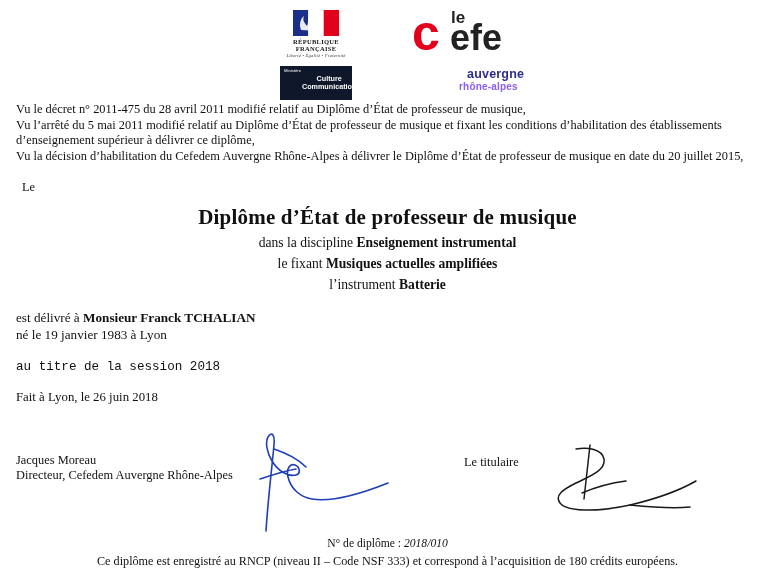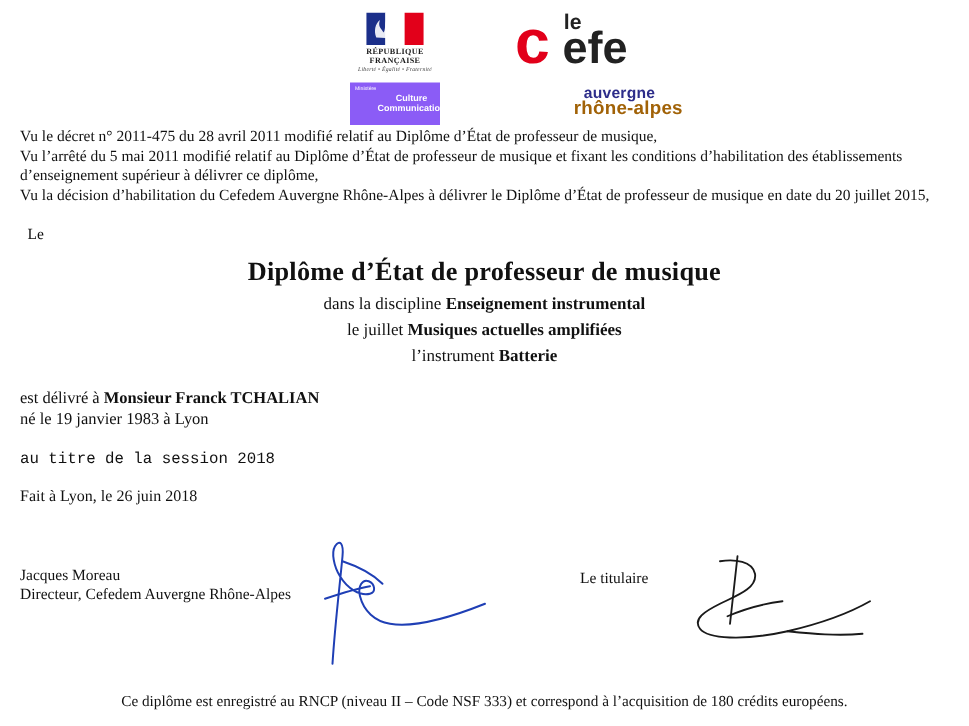--- a/index.html
+++ b/index.html
@@ -52,21 +52,21 @@
     font-size: 4.6px;
     color: #3a3a3a;
     font-style: italic;
     letter-spacing: 0.2px;
     margin-top: 1px;
   }
   .ministere-box {
     margin-top: 8px;
     width: 72px;
     height: 34px;
-    background: #8b5cf6;
+    background: #0f172a;
     margin-left: 7px;
     position: relative;
   }
   .ministere-small {
     position: absolute;
     left: 4px;
     top: 2px;
     color: #ffffff;
     font-size: 4.2px;
     font-family: "Liberation Sans", sans-serif;
@@ -138,23 +138,23 @@
     font-weight: bold;
     color: #2d2d8a;
     line-height: 13px;
     letter-spacing: 0.2px;
   }
   .cef-region2 {
     position: absolute;
     left: 47px;
     top: 74px;
     font-family: "Liberation Sans", sans-serif;
-    font-size: 15px;
-    font-weight: bold;
-    color: #a16207;
+    font-size: 10px;
+    font-weight: bold;
+    color: #8b5cf6;
     line-height: 13px;
     letter-spacing: 0.2px;
   }
 
   
   .recitals {
     margin: 6px 16px 0 16px;
     font-size: 12.4px;
     line-height: 15.6px;
     color: #111;
@@ -292,21 +292,21 @@
   </div>
 
   <div class="le-line">Le</div>
 
   <div class="title-block">
     <div class="diploma-title">Diplôme d’État de professeur de musique</div>
     <div class="sub-line">
       <span>dans la discipline </span><b>Enseignement instrumental</b>
     </div>
     <div class="sub-line">
-      <span>le juillet </span><b>Musiques actuelles amplifiées</b>
+      <span>le fixant </span><b>Musiques actuelles amplifiées</b>
     </div>
     <div class="sub-line">
       <span>l’instrument </span><b>Batterie</b>
     </div>
   </div>
 
   <div class="award">
     <div>
       <span>est délivré à </span><b>Monsieur Franck TCHALIAN</b>
     </div>
@@ -338,16 +338,19 @@
         <path d="M46,16 C58,14 72,16 74,26 C76,38 58,44 46,50 C34,56 24,62 30,70 C36,78 64,80 100,72 C130,65 152,56 166,48"></path>
         <path d="M60,12 C58,30 56,48 54,66"></path>
         <path d="M52,60 C66,54 80,50 96,48"></path>
         <path d="M100,72 C120,74 140,76 160,74"></path>
       </g>
     </svg>
 
   </div>
 
   <div class="footer">
+    <div class="dip-num">
+      <span>N° de diplôme : </span><i>2018/010</i>
+    </div>
     <div class="rncp">Ce diplôme est enregistré au RNCP (niveau II – Code NSF 333)  et  correspond à l’acquisition de 180 crédits européens.</div>
   </div>
 
 </div>
 
 </body></html>

